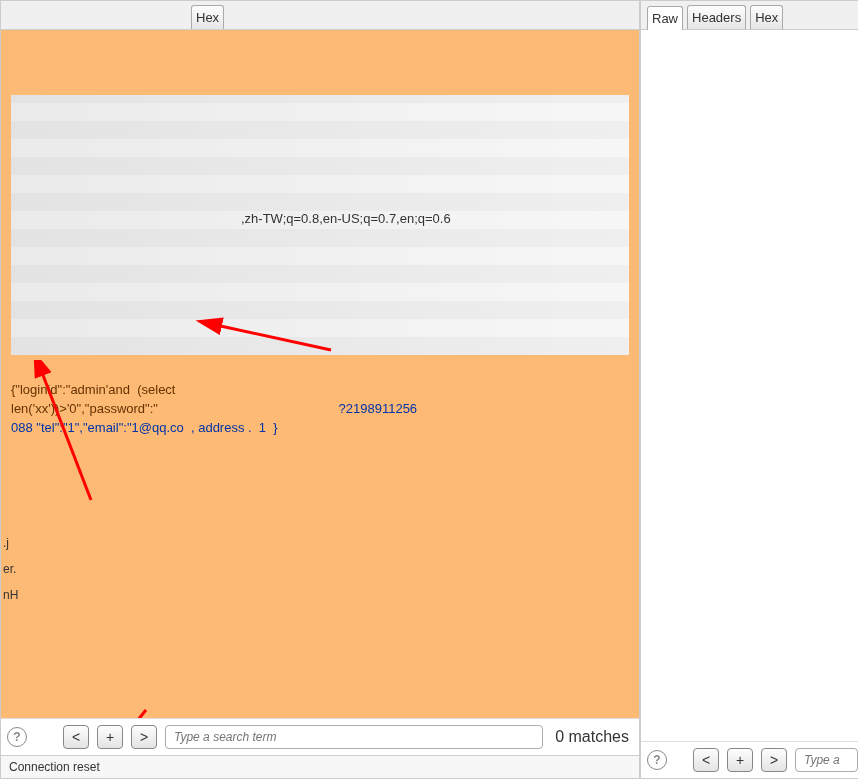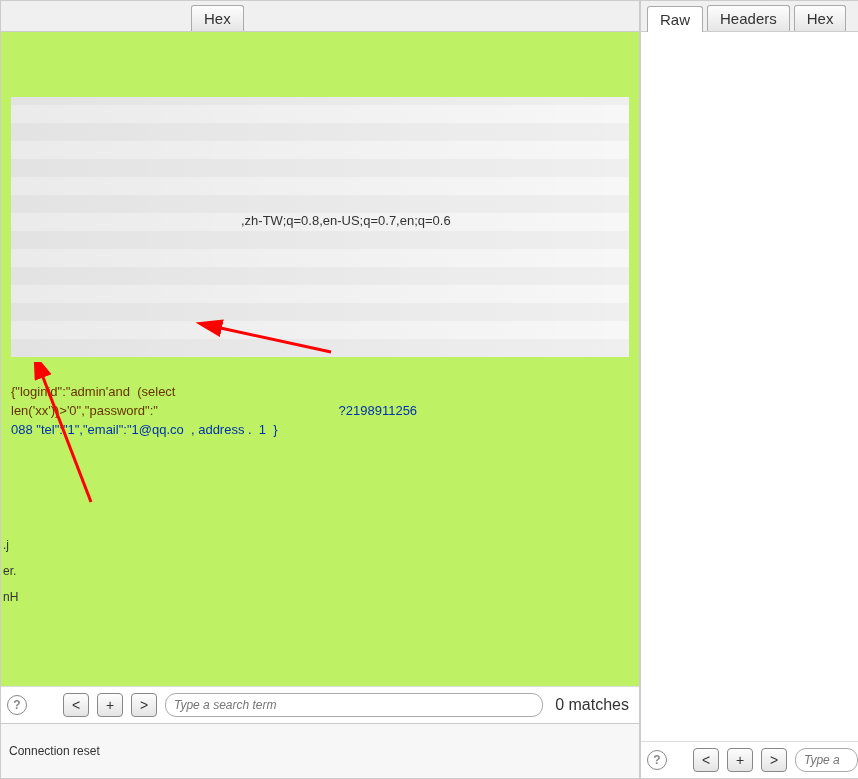--- a/index.html
+++ b/index.html
@@ -32,39 +32,39 @@
     }
     .tab-bar {
       display: flex;
       gap: 4px;
       padding: 4px 6px 0 6px;
       background: #f0f0f0;
       border-bottom: 1px solid #ccc;
     }
     .left-panel .tab-bar { padding-left: 190px; }
     .tab {
-      padding: 4px 12px;
+      padding: 4px 4px;
       background: linear-gradient(#fdfdfd,#e6e6e6);
       border: 1px solid #aaa;
       border-bottom: none;
       border-radius: 3px 3px 0 0;
       cursor: pointer;
-      font-size: 15px;
+      font-size: 13px;
       color: #333;
     }
     .tab.active {
       background: #fff;
       position: relative;
       top: 1px;
     }
     .content-area {
       flex: 1;
       position: relative;
       overflow: hidden;
-      background: #bef264;
+      background: #fdba74;
     }
     .scroll-wrap {
       position: absolute;
       top:0; left:0; right:0; bottom:0;
       overflow-y: scroll;
       padding: 8px 10px;
       font-family: Arial, sans-serif;
       font-size: 13px;
       line-height: 1.45;
       white-space: pre-wrap;
@@ -125,34 +125,34 @@
       background: linear-gradient(#fdfdfd,#e4e4e4);
       cursor: pointer;
       font-size: 14px;
       color:#333;
       display:flex;align-items:center;justify-content:center;
     }
     .search-input {
       flex:1;
       height: 24px;
       border: 1px solid #aaa;
-      border-radius: 11px;
+      border-radius: 4px;
       padding: 0 8px;
       font-size: 12px;
       font-style: italic;
       color: #888;
     }
     .matches {
       font-size: 16px;
       color:#333;
       padding: 0 4px;
       white-space: nowrap;
     }
     .status-bar {
-      padding: 20px 8px;
+      padding: 4px 8px;
       border-top: 1px solid #ccc;
       background: #f7f7f7;
       font-size: 12px;
       color:#333;
     }
     .right-panel .content-area { background:#fff; }
     .right-panel .bottom-bar { padding-right:0; }
     .right-panel .search-input { min-width: 0; width: 40px; }
     ::-webkit-scrollbar { width: 16px; background:#f0f0f0;}
     ::-webkit-scrollbar-thumb { background:#c8c8c8; border:1px solid #aaa;}

